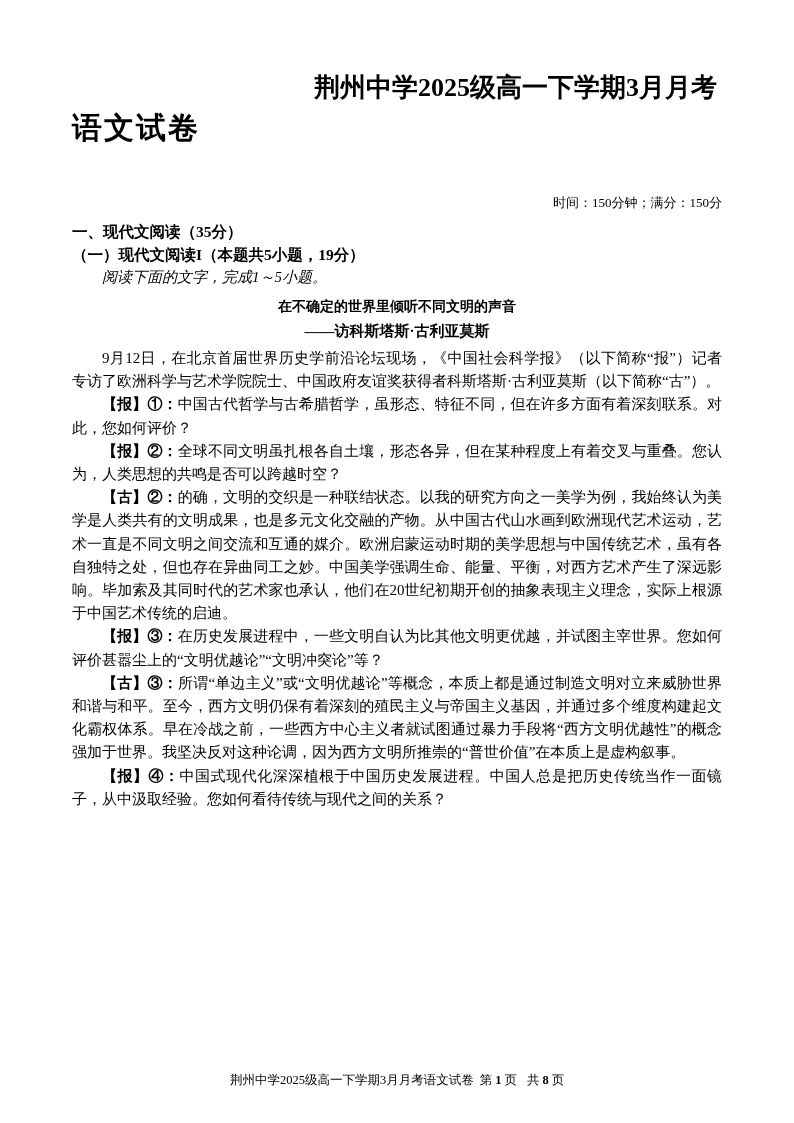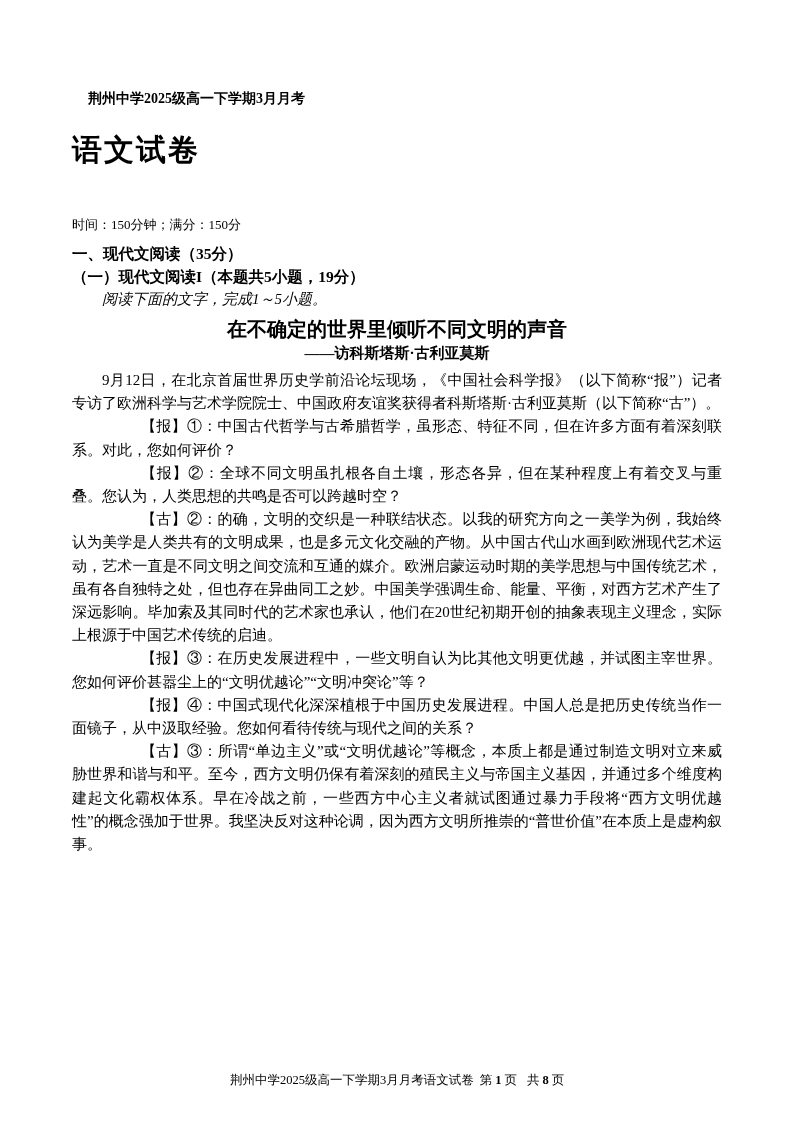--- a/index.html
+++ b/index.html
@@ -9,37 +9,37 @@
     height: 1123px;
     margin: 0 auto;
     box-sizing: border-box;
     padding: 68px 72px 0 72px;
     background: #ffffff;
     color: #000000;
     font-family: "Liberation Serif", "DejaVu Serif", serif;
     overflow: hidden;
   }
   .exam-title {
-    margin: 16px;
-    text-align: left;
-    font-size: 14px;
+    margin: 5px;
+    text-align: right;
+    font-size: 26px;
     font-weight: bold;
     line-height: 30px;
   }
   .paper-title {
     margin: 4px 0 0 0;
     text-align: left;
     font-size: 30px;
     font-weight: bold;
     letter-spacing: 2px;
     line-height: 40px;
   }
   .exam-meta {
     margin-top: 46px;
-    text-align: left;
+    text-align: right;
     font-size: 13px;
     line-height: 18px;
   }
   .section-heading {
     font-size: 15.5px;
     font-weight: bold;
     line-height: 23px;
     margin-top: 8px;
   }
   .section-subheading {
@@ -50,39 +50,39 @@
   .instruction {
     margin: 0;
     font-size: 15px;
     line-height: 23px;
     text-indent: 2em;
     font-style: italic;
   }
   .article-title {
     margin-top: 6px;
     text-align: center;
-    font-size: 20px;
+    font-size: 14px;
     font-weight: bold;
     line-height: 24px;
   }
   .article-subtitle {
     text-align: center;
     font-size: 15px;
     font-weight: bold;
     line-height: 24px;
   }
   .body-text { margin-top: 4px; }
   .body-text p {
     margin: 0;
     font-size: 15px;
     line-height: 23.2px;
     text-align: justify;
     text-indent: 2em;
   }
-  .speaker { font-weight: normal; margin-left: 39px; }
+  .speaker { font-weight: bold; }
   .page-footer {
     position: absolute;
     left: 0;
     right: 0;
     bottom: 34px;
     text-align: center;
     font-size: 12.5px;
     line-height: 17px;
     margin-top: 45px;
   }
@@ -112,23 +112,23 @@
 
     <p><span class="speaker">【报】①：</span><span>中国古代哲学与古希腊哲学，虽形态、特征不同，但在许多方面有着深刻联系。对此，您如何评价？</span></p>
 
 
     <p><span class="speaker">【报】②：</span><span>全球不同文明虽扎根各自土壤，形态各异，但在某种程度上有着交叉与重叠。您认为，人类思想的共鸣是否可以跨越时空？</span></p>
 
     <p><span class="speaker">【古】②：</span><span>的确，文明的交织是一种联结状态。以我的研究方向之一美学为例，我始终认为美学是人类共有的文明成果，也是多元文化交融的产物。从中国古代山水画到欧洲现代艺术运动，艺术一直是不同文明之间交流和互通的媒介。欧洲启蒙运动时期的美学思想与中国传统艺术，虽有各自独特之处，但也存在异曲同工之妙。中国美学强调生命、能量、平衡，对西方艺术产生了深远影响。毕加索及其同时代的艺术家也承认，他们在20世纪初期开创的抽象表现主义理念，实际上根源于中国艺术传统的启迪。</span></p>
 
     <p><span class="speaker">【报】③：</span><span>在历史发展进程中，一些文明自认为比其他文明更优越，并试图主宰世界。您如何评价甚嚣尘上的“文明优越论”“文明冲突论”等？</span></p>
 
+    <p><span class="speaker">【古】③：</span><span>所谓“单边主义”或“文明优越论”等概念，本质上都是通过制造文明对立来威胁世界和谐与和平。至今，西方文明仍保有着深刻的殖民主义与帝国主义基因，并通过多个维度构建起文化霸权体系。早在冷战之前，一些西方中心主义者就试图通过暴力手段将“西方文明优越性”的概念强加于世界。我坚决反对这种论调，因为西方文明所推崇的“普世价值”在本质上是虚构叙事。</span></p>
+
     <p><span class="speaker">【报】④：</span><span>中国式现代化深深植根于中国历史发展进程。中国人总是把历史传统当作一面镜子，从中汲取经验。您如何看待传统与现代之间的关系？</span></p>
-
-    <p><span class="speaker">【古】③：</span><span>所谓“单边主义”或“文明优越论”等概念，本质上都是通过制造文明对立来威胁世界和谐与和平。至今，西方文明仍保有着深刻的殖民主义与帝国主义基因，并通过多个维度构建起文化霸权体系。早在冷战之前，一些西方中心主义者就试图通过暴力手段将“西方文明优越性”的概念强加于世界。我坚决反对这种论调，因为西方文明所推崇的“普世价值”在本质上是虚构叙事。</span></p>
 
   </div>
 
   <div class="page-footer">
     <span>荆州中学2025级高一下学期3月月考语文试卷</span><span class="w">第</span><span class="num">1</span><span>页</span><span class="gap"></span><span>共</span><span class="num">8</span><span>页</span>
   </div>
 
 </div>
 
 </body></html>

